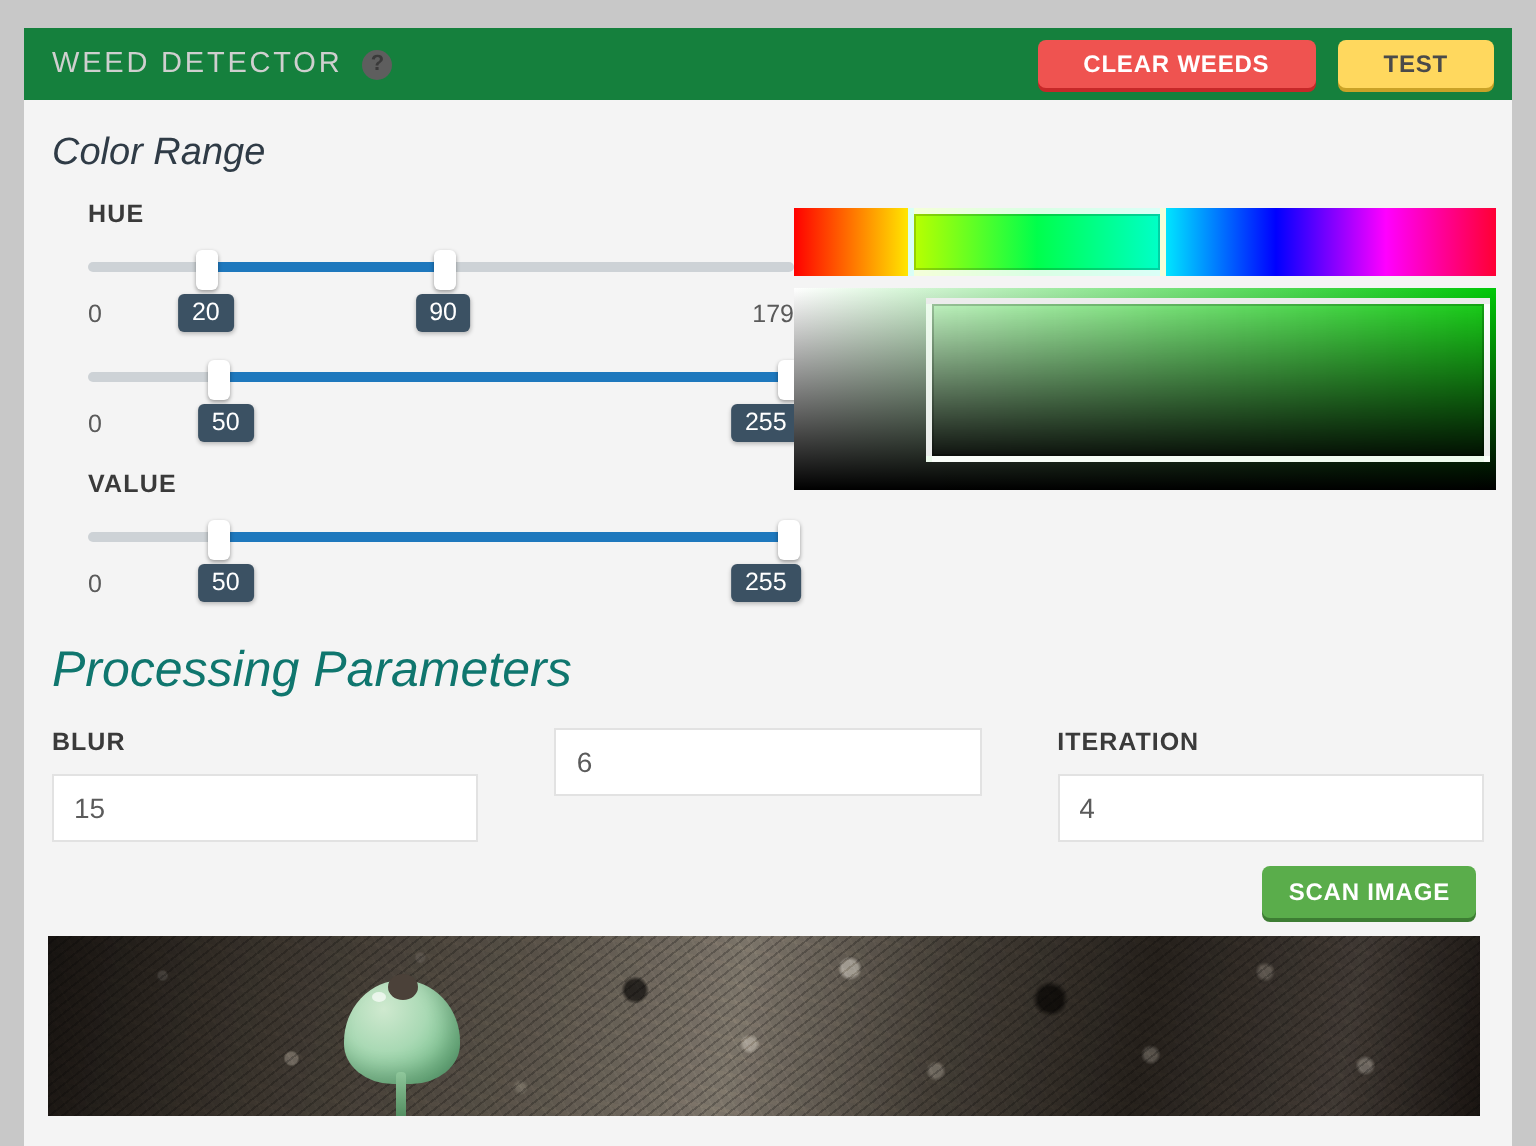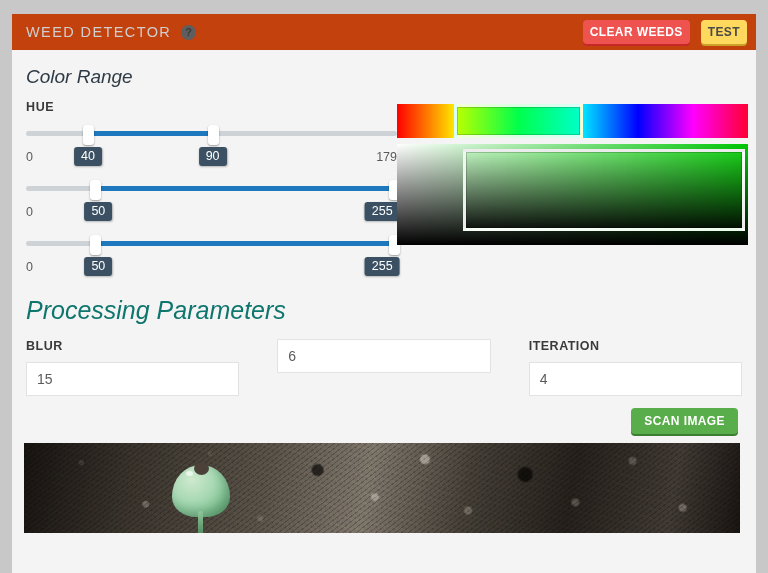--- a/index.html
+++ b/index.html
@@ -13,21 +13,21 @@
   .app-panel {
     position: absolute;
     left: 12px; top: 14px;
     width: 744px; height: 559px;
     background: #f4f4f4;
     overflow: hidden;
   }
   
   .titlebar {
     height: 36px;
-    background: #c2410c;
+    background: #15803d;
     display: flex;
     align-items: center;
     padding: 0 9px 0 14px;
   }
   .app-title {
     color: #cfcfcf;
     font-size: 14.5px;
     letter-spacing: 1.4px;
     font-weight: 400;
   }
@@ -43,21 +43,21 @@
     margin-left: 10px;
     cursor: pointer;
   }
   .title-spacer { flex: 1; }
   .btn {
     border: none;
     border-radius: 4px;
     font-size: 12px;
     font-weight: bold;
     letter-spacing: 0.4px;
-    padding: 5px 7px;
+    padding: 5px 23px;
     cursor: pointer;
     font-family: "Liberation Sans", sans-serif;
   }
   .btn-clear {
     background: #ef5350;
     color: #ffffff;
     box-shadow: 0 2px 0 #c62828;
     margin-right: 11px;
   }
   .btn-test {
@@ -71,21 +71,21 @@
     font-style: italic;
     font-size: 19px;
     color: #2f3b46;
     font-weight: 400;
     margin: 16px 0 0 14px;
   }
   .cols {
     display: flex;
     margin-top: 12px;
   }
-  .left-col { width: 385px; padding-left: 14px; }
+  .left-col { width: 385px; padding-left: 32px; }
   .right-col { flex: 1; padding-right: 8px; }
 
   .field-label {
     font-size: 12.5px;
     font-weight: bold;
     color: #3a3a3a;
     letter-spacing: 0.6px;
     margin-bottom: 11px;
   }
   .slider-group { margin-bottom: 11px; position: relative; }
@@ -308,41 +308,42 @@
         <div class="slider-group">
           <div class="field-label">HUE</div>
           <div class="track-wrap">
             <div class="track"></div>
             <div class="track-fill" style="left:16.7%;right:49.7%"></div>
             <div class="handle" style="left:16.7%"></div>
             <div class="handle" style="left:50.3%"></div>
           </div>
           <div class="scale-row">
             <span class="scale-min">0</span>
-            <span class="bubble" style="left:16.7%">40</span>
+            <span class="bubble" style="left:16.7%">20</span>
             <span class="bubble" style="left:50.3%">90</span>
             <span class="scale-max">179</span>
           </div>
         </div>
 
         <div class="slider-group">
           <div class="track-wrap">
             <div class="track"></div>
             <div class="track-fill" style="left:18.5%;right:0.8%"></div>
             <div class="handle" style="left:18.5%"></div>
             <div class="handle" style="left:99.2%"></div>
           </div>
           <div class="scale-row">
             <span class="scale-min">0</span>
             <span class="bubble" style="left:19.5%">50</span>
             <span class="bubble" style="left:96%">255</span>
           </div>
         </div>
 
         <div class="slider-group">
+          <div class="field-label">VALUE</div>
           <div class="track-wrap">
             <div class="track"></div>
             <div class="track-fill" style="left:18.5%;right:0.8%"></div>
             <div class="handle" style="left:18.5%"></div>
             <div class="handle" style="left:99.2%"></div>
           </div>
           <div class="scale-row">
             <span class="scale-min">0</span>
             <span class="bubble" style="left:19.5%">50</span>
             <span class="bubble" style="left:96%">255</span>

